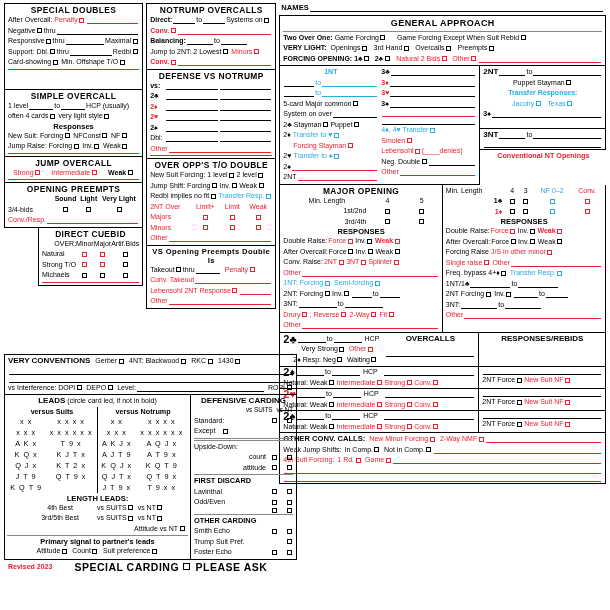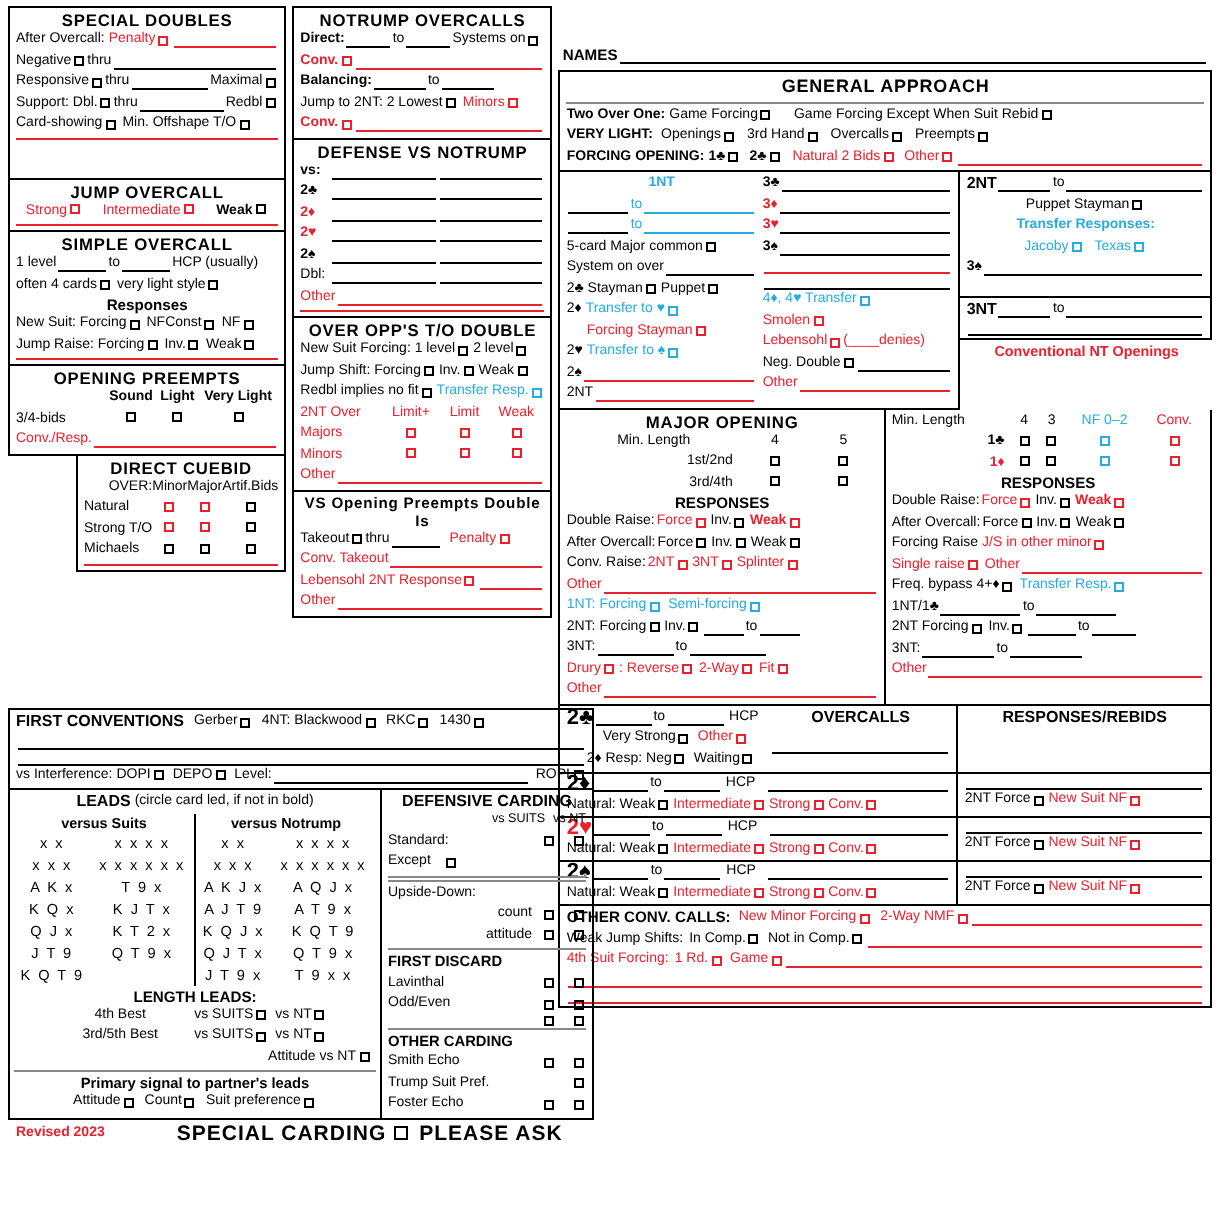--- a/index.html
+++ b/index.html
@@ -1,20 +1,20 @@
 <!DOCTYPE html>
 <html><head>
 <meta charset="utf-8">
 <style>
   html,body{margin:0;padding:0;background:#fff;}
   body{width:610px;height:610px;font-family:"Liberation Sans",sans-serif;font-size:7px;color:#000;overflow:hidden;}
   .card{width:610px;height:610px;position:relative;box-sizing:border-box;padding:3px 4px;display:flex;gap:3px;}
   .colL{width:152px;display:flex;flex-direction:column;gap:0;}
   .colM{width:141px;display:flex;flex-direction:column;}
-  .colR{flex:1;display:flex;flex-direction:column;margin-top:20px;}
+  .colR{flex:1;display:flex;flex-direction:column;}
   .box{border:1.4px solid #000;box-sizing:border-box;padding:1px 3px;}
   .hdr{text-align:center;font-weight:bold;font-size:8.4px;letter-spacing:.4px;}
   .hdr2{text-align:center;font-weight:bold;font-size:7.6px;}
   .row{display:flex;align-items:center;white-space:nowrap;line-height:10.5px;}
   .red{color:#e8212e;}
   .blu{color:#29abe2;}
   .b{font-weight:bold;}
   .cb{display:inline-block;width:5px;height:5px;border:1px solid #000;margin:0 1.5px;vertical-align:middle;box-sizing:border-box;}
   .cb.r{border-color:#e8212e;}
   .cb.bl{border-color:#29abe2;}
@@ -73,60 +73,60 @@
       <div class="row">
         <span>Card-showing</span>
         <span class="cb"></span>
         <span style="margin-left:2px">Min. Offshape T/O</span>
         <span class="cb"></span>
       </div>
       <div class="sepr"></div>
     </div>
 
     <div class="box" style="border-top:none;">
+      <div class="hdr">SIMPLE  OVERCALL</div>
+      <div class="row">
+        <span>1 level</span>
+        <span class="fx" style="width:24px"></span>
+        <span>to</span>
+        <span class="fx" style="width:24px"></span>
+        <span>HCP (usually)</span>
+      </div>
+      <div class="row">
+        <span>often 4 cards</span>
+        <span class="cb"></span>
+        <span style="margin-left:2px">very light style</span>
+        <span class="cb"></span>
+      </div>
+      <div class="hdr2">Responses</div>
+      <div class="row">
+        <span>New Suit: Forcing</span>
+        <span class="cb"></span>
+        <span style="margin-left:2px">NFConst</span>
+        <span class="cb"></span>
+        <span style="margin-left:2px">NF</span>
+        <span class="cb"></span>
+      </div>
+      <div class="row">
+        <span>Jump Raise: Forcing</span>
+        <span class="cb"></span>
+        <span style="margin-left:2px">Inv.</span>
+        <span class="cb"></span>
+        <span style="margin-left:2px">Weak</span>
+        <span class="cb"></span>
+      </div>
+      <div class="sepr"></div>
+    </div>
+
+    <div class="box" style="border-top:none;">
       <div class="hdr">JUMP  OVERCALL</div>
       <div class="row red" style="justify-content:space-around">
         <span><span>Strong</span><span class="cb r"></span></span>
         <span><span>Intermediate</span><span class="cb r"></span></span>
         <span class="b" style="color:#000"><span>Weak</span><span class="cb"></span></span>
-      </div>
-      <div class="sepr"></div>
-    </div>
-
-    <div class="box" style="border-top:none;">
-      <div class="hdr">SIMPLE  OVERCALL</div>
-      <div class="row">
-        <span>1 level</span>
-        <span class="fx" style="width:24px"></span>
-        <span>to</span>
-        <span class="fx" style="width:24px"></span>
-        <span>HCP (usually)</span>
-      </div>
-      <div class="row">
-        <span>often 4 cards</span>
-        <span class="cb"></span>
-        <span style="margin-left:2px">very light style</span>
-        <span class="cb"></span>
-      </div>
-      <div class="hdr2">Responses</div>
-      <div class="row">
-        <span>New Suit: Forcing</span>
-        <span class="cb"></span>
-        <span style="margin-left:2px">NFConst</span>
-        <span class="cb"></span>
-        <span style="margin-left:2px">NF</span>
-        <span class="cb"></span>
-      </div>
-      <div class="row">
-        <span>Jump Raise: Forcing</span>
-        <span class="cb"></span>
-        <span style="margin-left:2px">Inv.</span>
-        <span class="cb"></span>
-        <span style="margin-left:2px">Weak</span>
-        <span class="cb"></span>
       </div>
       <div class="sepr"></div>
     </div>
 
     <div class="box" style="border-top:none;">
       <div class="hdr">OPENING  PREEMPTS</div>
       <table class="tbl">
         <tbody>
             <tr>
           <td style="width:34%"></td>
@@ -880,21 +880,21 @@
         <div class="row">
             <span class="fill r"></span>
           </div>
       </div>
     </div>
   </div>
 
   <div style="position:absolute;left:4px;top:354px;width:293px;">
     <div class="box">
       <div class="row">
-        <span class="b" style="font-size:8px">FIRST CONVENTIONS</span>
+        <span class="b" style="font-size:8px">VERY CONVENTIONS</span>
         <span style="margin-left:5px">Gerber</span>
         <span class="cb"></span>
         <span style="margin-left:4px">4NT: Blackwood</span>
         <span class="cb"></span>
         <span style="margin-left:4px">RKC</span>
         <span class="cb"></span>
         <span style="margin-left:4px">1430</span>
         <span class="cb"></span>
       </div>
       <div class="row">
@@ -1098,19 +1098,19 @@
           <span>Foster Echo</span>
           <span class="gap"></span>
           <span class="cb"></span>
           <span class="cb" style="margin-left:8px"></span>
         </div>
       </div>
     </div>
 
     <div class="row" style="padding-top:2px">
       <span class="red b" style="font-size:7px;margin-left:4px">Revised 2023</span>
-      <span class="ftr" style="margin-left:36px">SPECIAL CARDING</span>
+      <span class="ftr" style="margin-left:22px">SPECIAL CARDING</span>
       <span class="cb" style="width:7px;height:7px;margin-left:4px"></span>
       <span class="ftr" style="margin-left:4px">PLEASE ASK</span>
     </div>
   </div>
 
 </div>
 
 </body></html>

